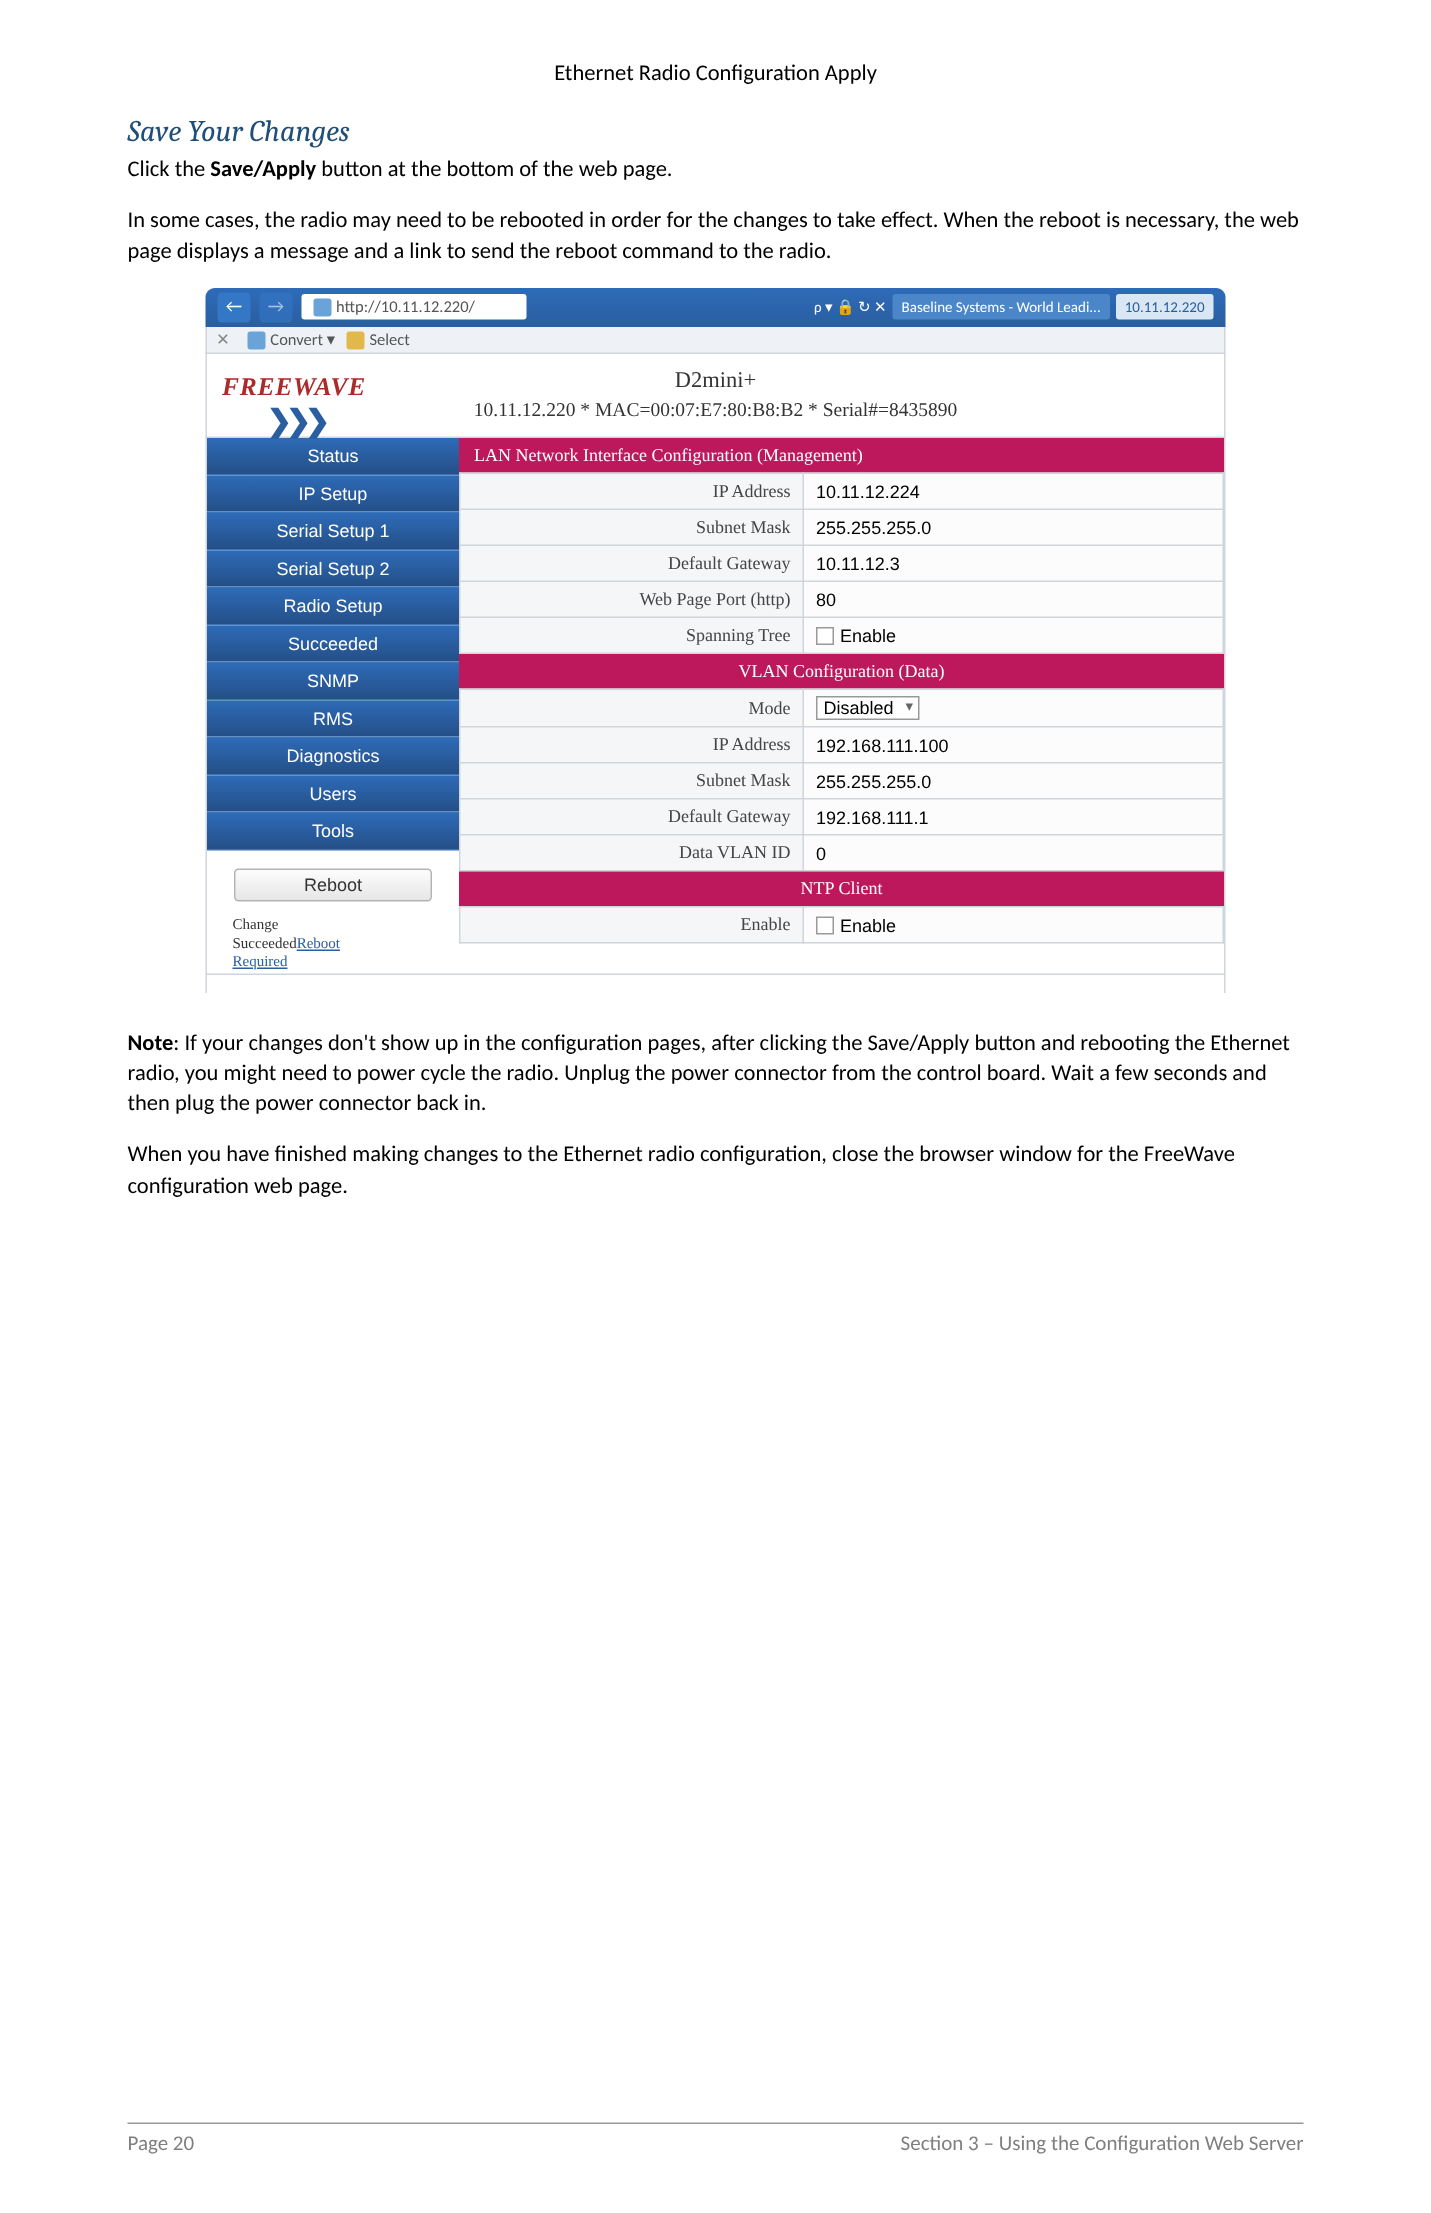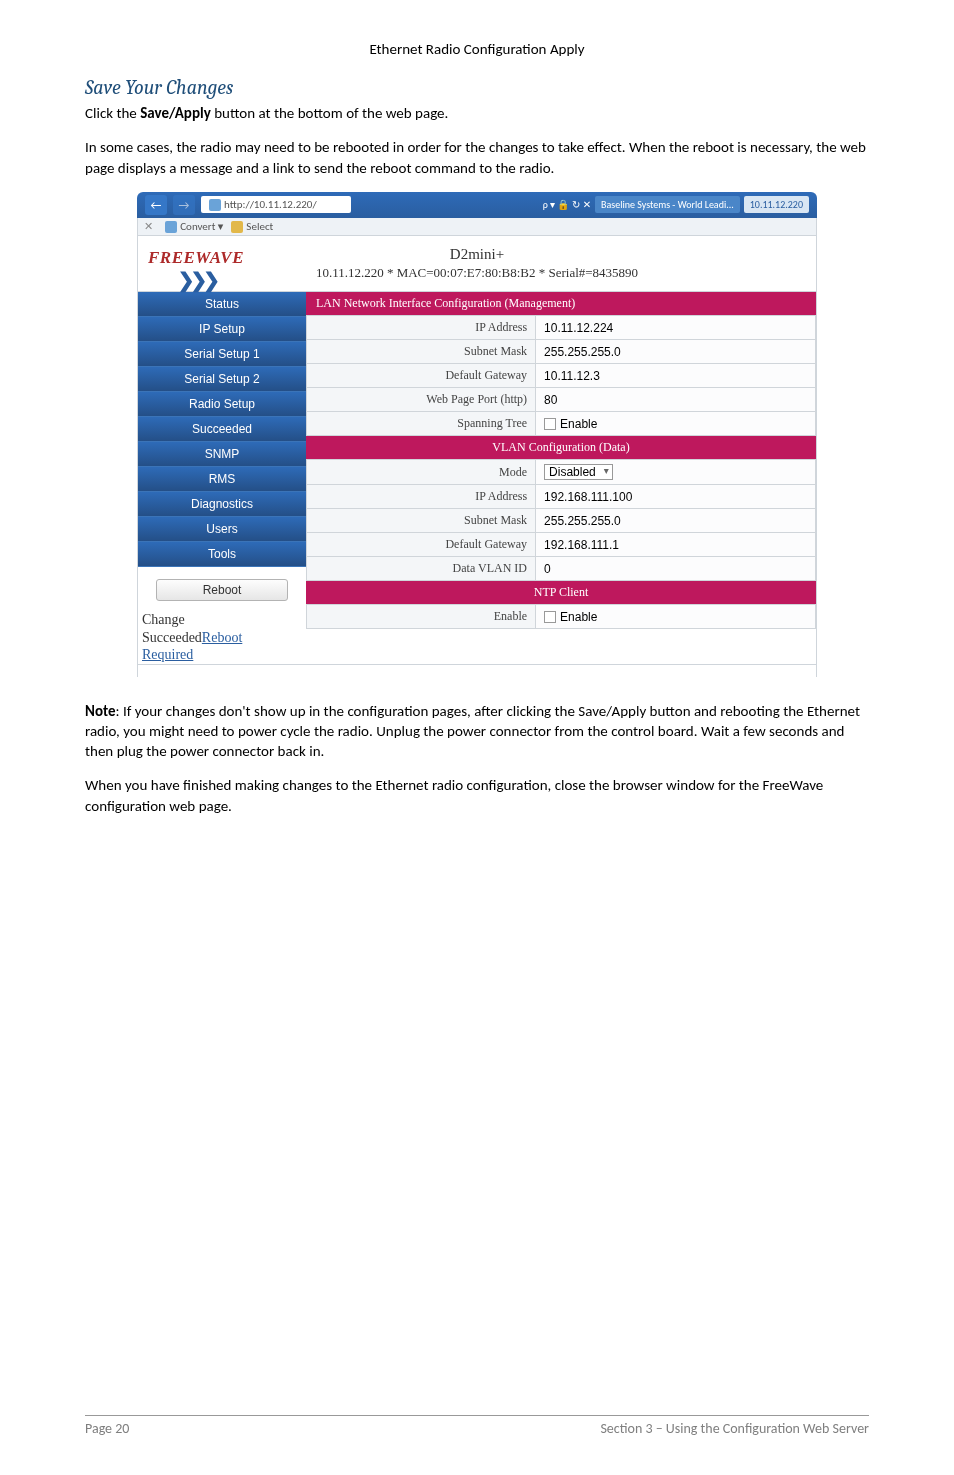--- a/index.html
+++ b/index.html
@@ -123,23 +123,23 @@
     background: linear-gradient(#fdfdfd,#e6e6e6);
     border: 1px solid #b3b3b3;
     border-radius: 3px;
     font-size: 12px;
     padding: 3px 0;
     text-align: center;
     font-family: Verdana, sans-serif;
     color:#333;
   }
   .callout {
-    margin: 8px 0 0 4px;
+    margin: 8px 0 0 17px;
     font-family: Georgia, serif;
-    font-size: 14px;
+    font-size: 10px;
     color: #333;
     line-height: 1.25;
   }
   .callout .req { color: #2a5ea0; text-decoration: underline; }
   .content {
     flex: 1;
     position: relative;
   }
   .section-bar {
     background: #be185d;

